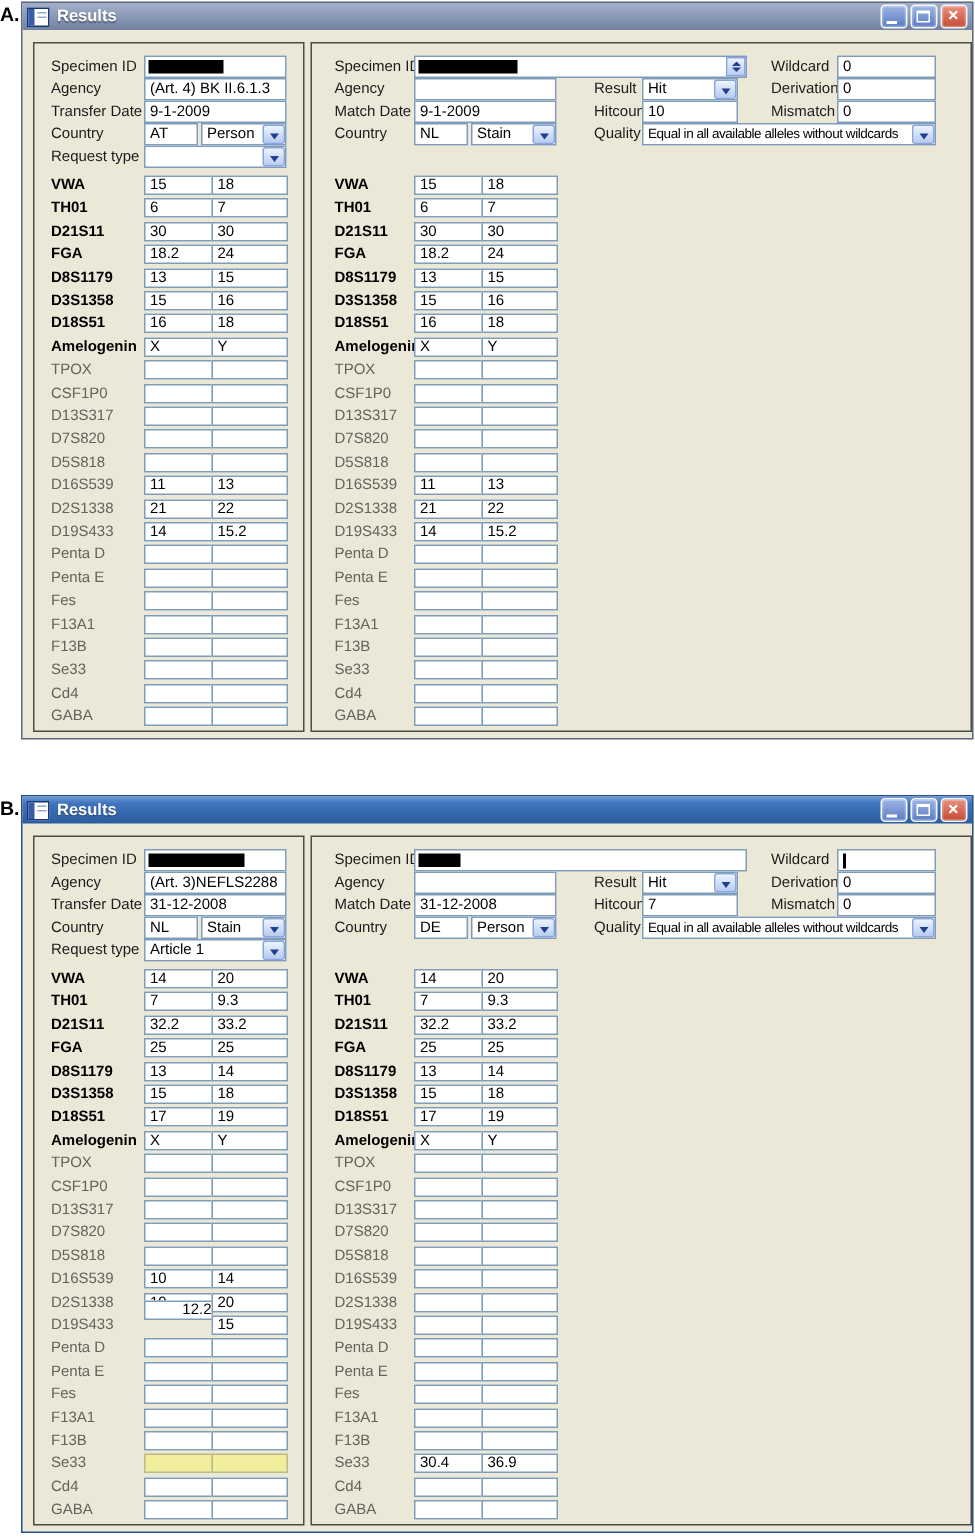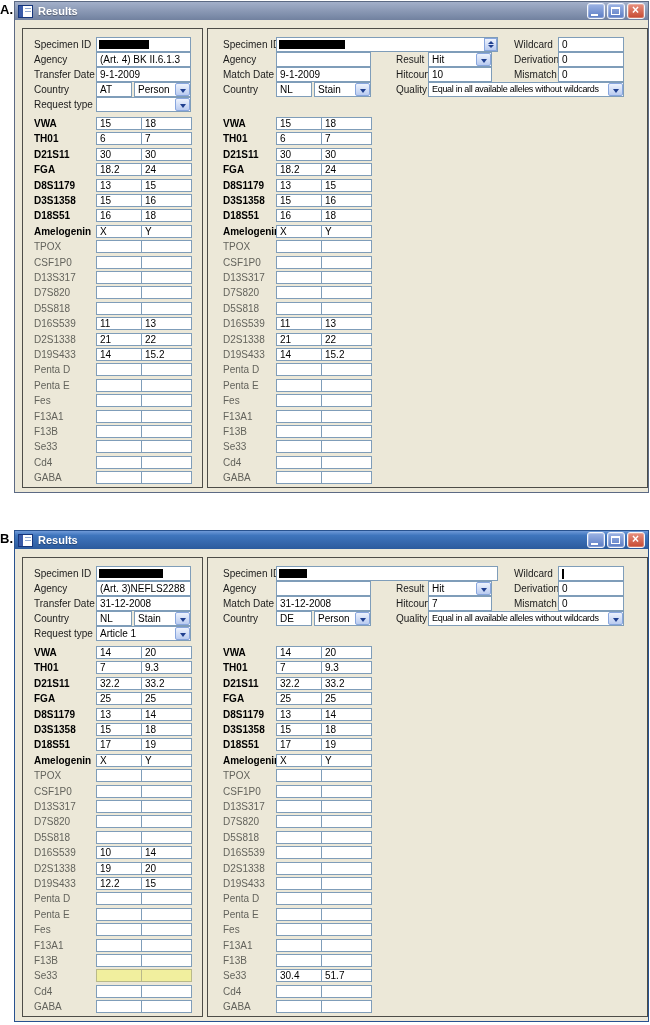--- a/index.html
+++ b/index.html
@@ -365,21 +365,21 @@
           <div class="m-label" style="top: 184.8px;">D5S818</div>
           <div class="m-cell c0" style="top: 184.8px;"></div>
           <div class="m-cell c1" style="top: 184.8px;"></div>
           <div class="m-label" style="top: 200.2px;">D16S539</div>
           <div class="m-cell c0" style="top: 200.2px;">10</div>
           <div class="m-cell c1" style="top: 200.2px;">14</div>
           <div class="m-label" style="top: 215.6px;">D2S1338</div>
           <div class="m-cell c0" style="top: 215.6px;">19</div>
           <div class="m-cell c1" style="top: 215.6px;">20</div>
           <div class="m-label" style="top: 231px;">D19S433</div>
-          <div class="m-cell c0" style="top: 231px;">12.2</div>
+          <div class="m-cell c0" style="top: 221px; text-align: right;">12.2</div>
           <div class="m-cell c1" style="top: 231px;">15</div>
           <div class="m-label" style="top: 246.4px;">Penta D</div>
           <div class="m-cell c0" style="top: 246.4px;"></div>
           <div class="m-cell c1" style="top: 246.4px;"></div>
           <div class="m-label" style="top: 261.8px;">Penta E</div>
           <div class="m-cell c0" style="top: 261.8px;"></div>
           <div class="m-cell c1" style="top: 261.8px;"></div>
           <div class="m-label" style="top: 277.2px;">Fes</div>
           <div class="m-cell c0" style="top: 277.2px;"></div>
           <div class="m-cell c1" style="top: 277.2px;"></div>
@@ -508,21 +508,21 @@
           <div class="m-cell c0" style="top: 277.2px;"></div>
           <div class="m-cell c1" style="top: 277.2px;"></div>
           <div class="m-label" style="top: 292.6px;">F13A1</div>
           <div class="m-cell c0" style="top: 292.6px;"></div>
           <div class="m-cell c1" style="top: 292.6px;"></div>
           <div class="m-label" style="top: 308px;">F13B</div>
           <div class="m-cell c0" style="top: 308px;"></div>
           <div class="m-cell c1" style="top: 308px;"></div>
           <div class="m-label" style="top: 323.4px;">Se33</div>
           <div class="m-cell c0" style="top: 323.4px;">30.4</div>
-          <div class="m-cell c1" style="top: 323.4px;">51.7</div>
+          <div class="m-cell c1" style="top: 323.4px;">36.9</div>
           <div class="m-label" style="top: 338.8px;">Cd4</div>
           <div class="m-cell c0" style="top: 338.8px;"></div>
           <div class="m-cell c1" style="top: 338.8px;"></div>
           <div class="m-label" style="top: 354.2px;">GABA</div>
           <div class="m-cell c0" style="top: 354.2px;"></div>
           <div class="m-cell c1" style="top: 354.2px;"></div>
         </div>
     </div>
   </div>
 </div>

